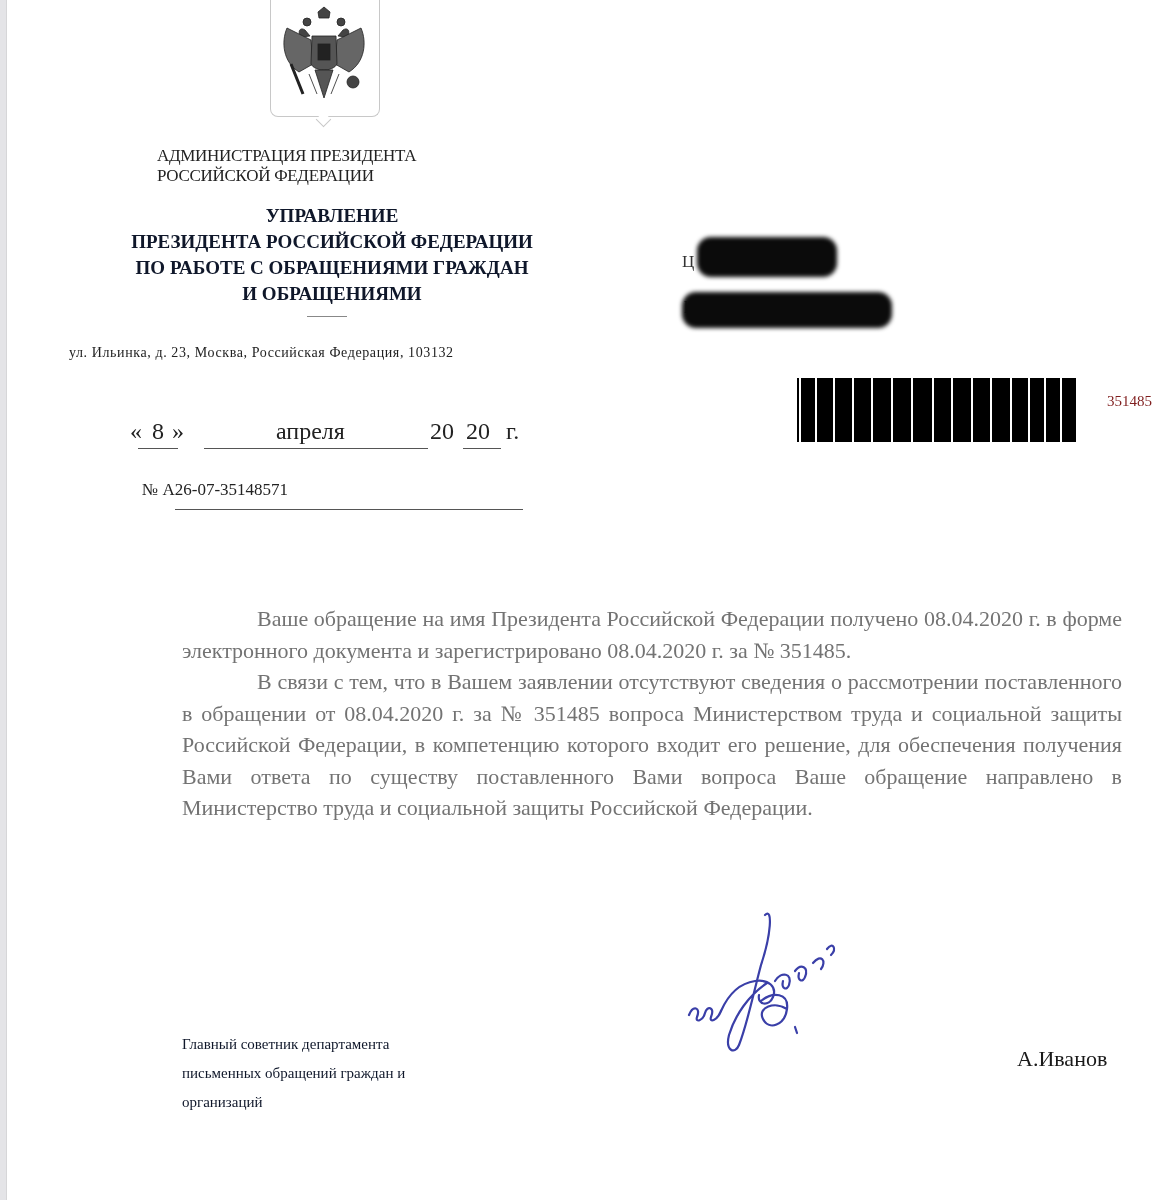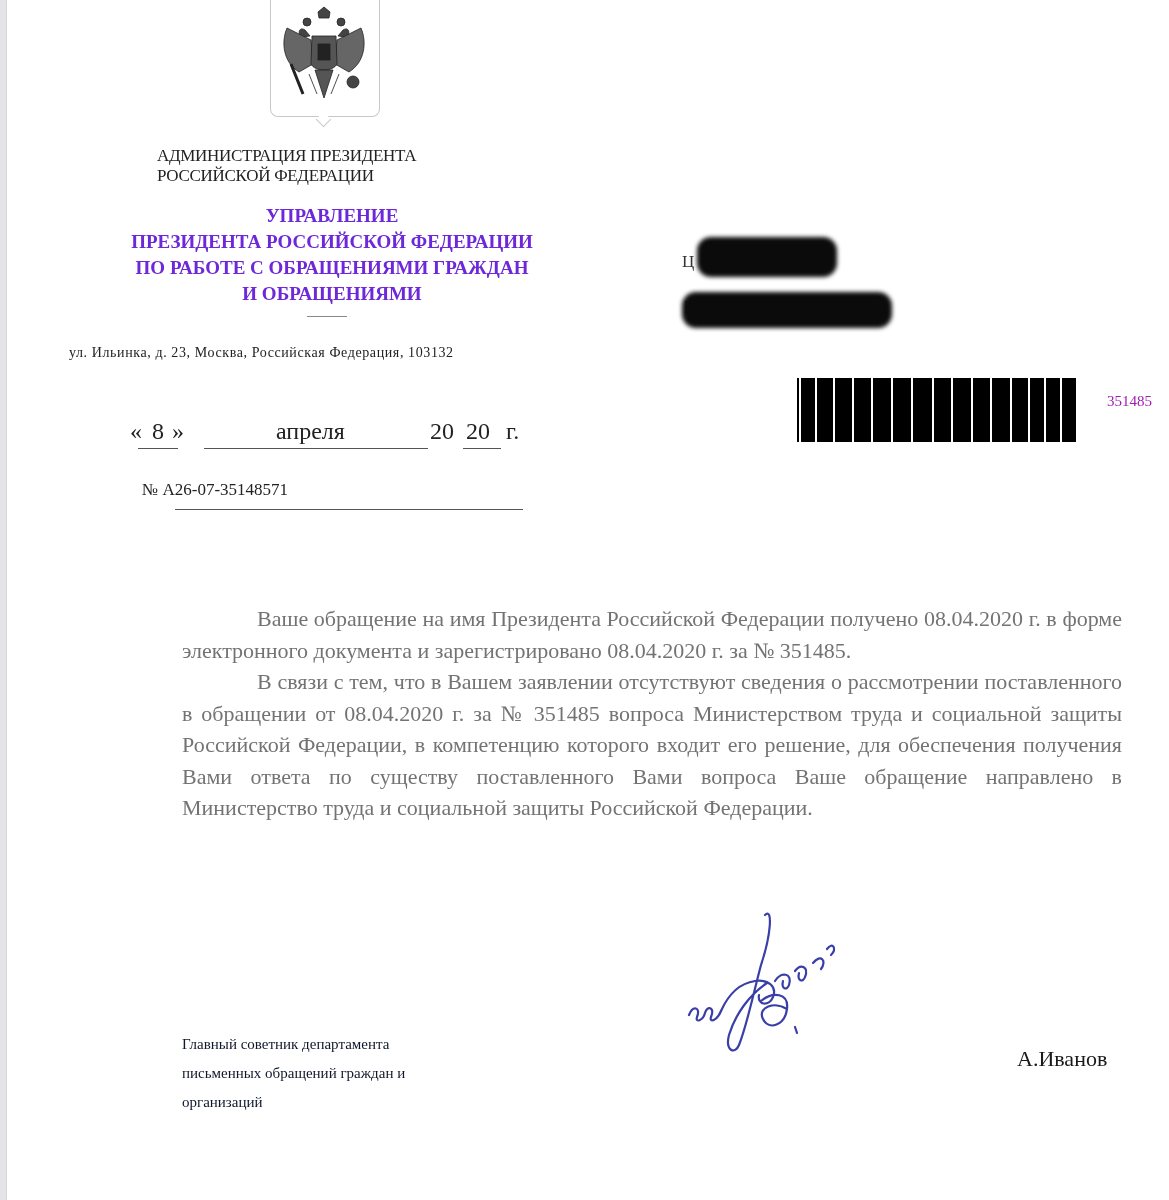--- a/index.html
+++ b/index.html
@@ -62,21 +62,21 @@
       letter-spacing: -0.3px;
       color: #222;
     }
     .dept-title {
       left: 90px; top: 203px;
       width: 470px;
       text-align: center;
       font-size: 19px;
       font-weight: bold;
       line-height: 26px;
-      color: #6d28d9;
+      color: #0f172a;
     }
     .dept-sep {
       left: 300px; top: 316px;
       width: 40px; height: 0;
       border-top: 1px solid #888;
     }
     .address {
       left: 62px; top: 345px;
       width: 500px;
       font-size: 14px;
@@ -105,21 +105,21 @@
       display: flex;
       align-items: stretch;
     }
     .bar {
       background: #000;
       height: 100%;
     }
     .barcode-number {
       left: 1100px; top: 393px;
       font-size: 15px;
-      color: #a21caf;
+      color: #7f1d1d;
     }
 
     
     .date-row {
       left: 123px; top: 418px;
       height: 34px;
       font-size: 24px;
       color: #222;
       white-space: nowrap;
     }

